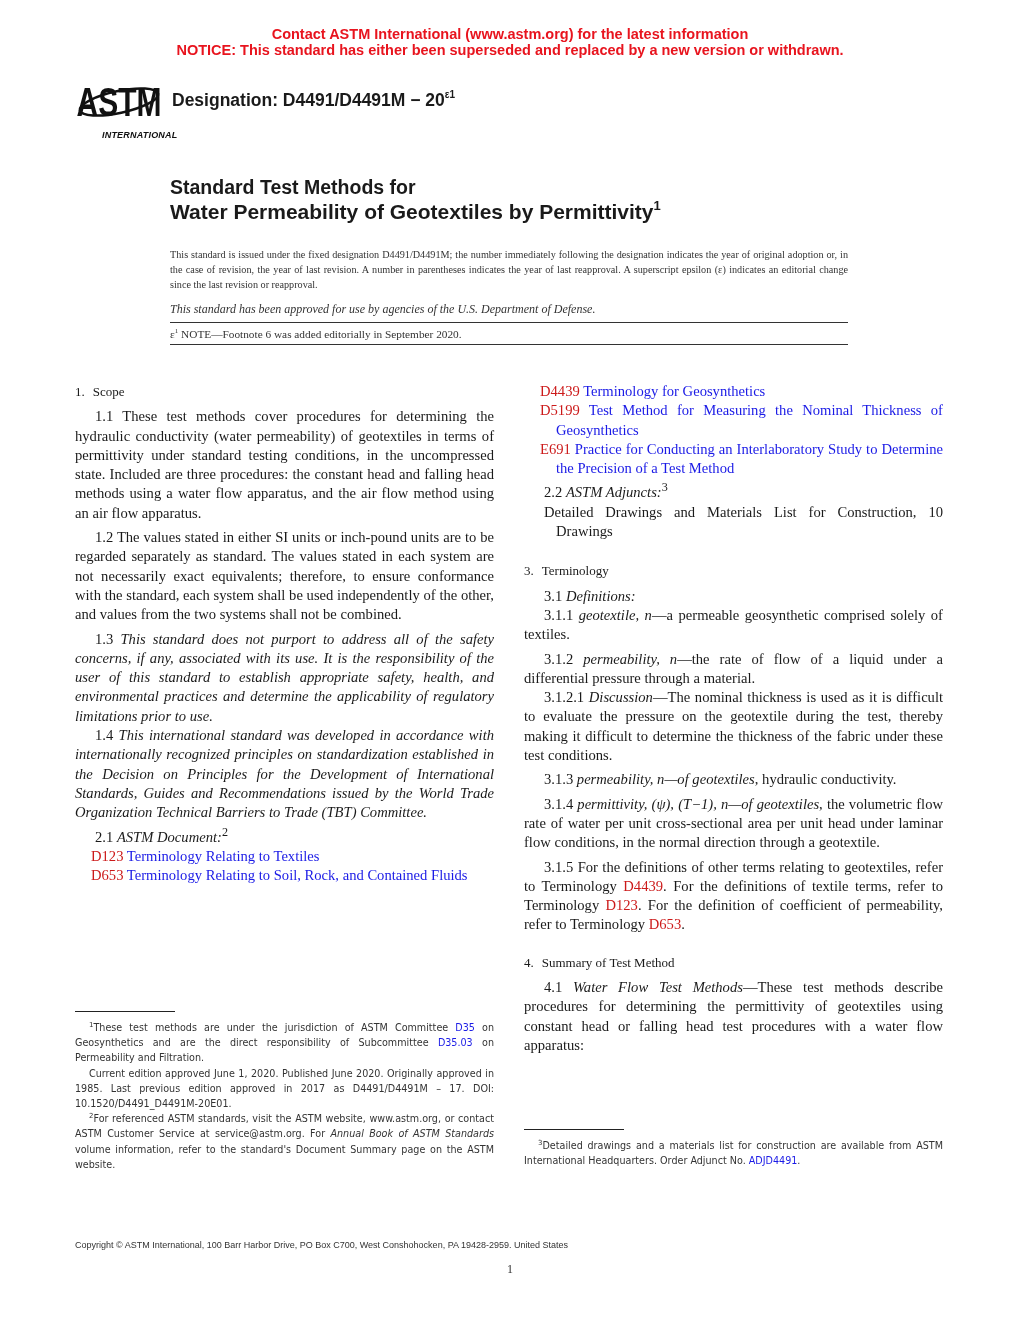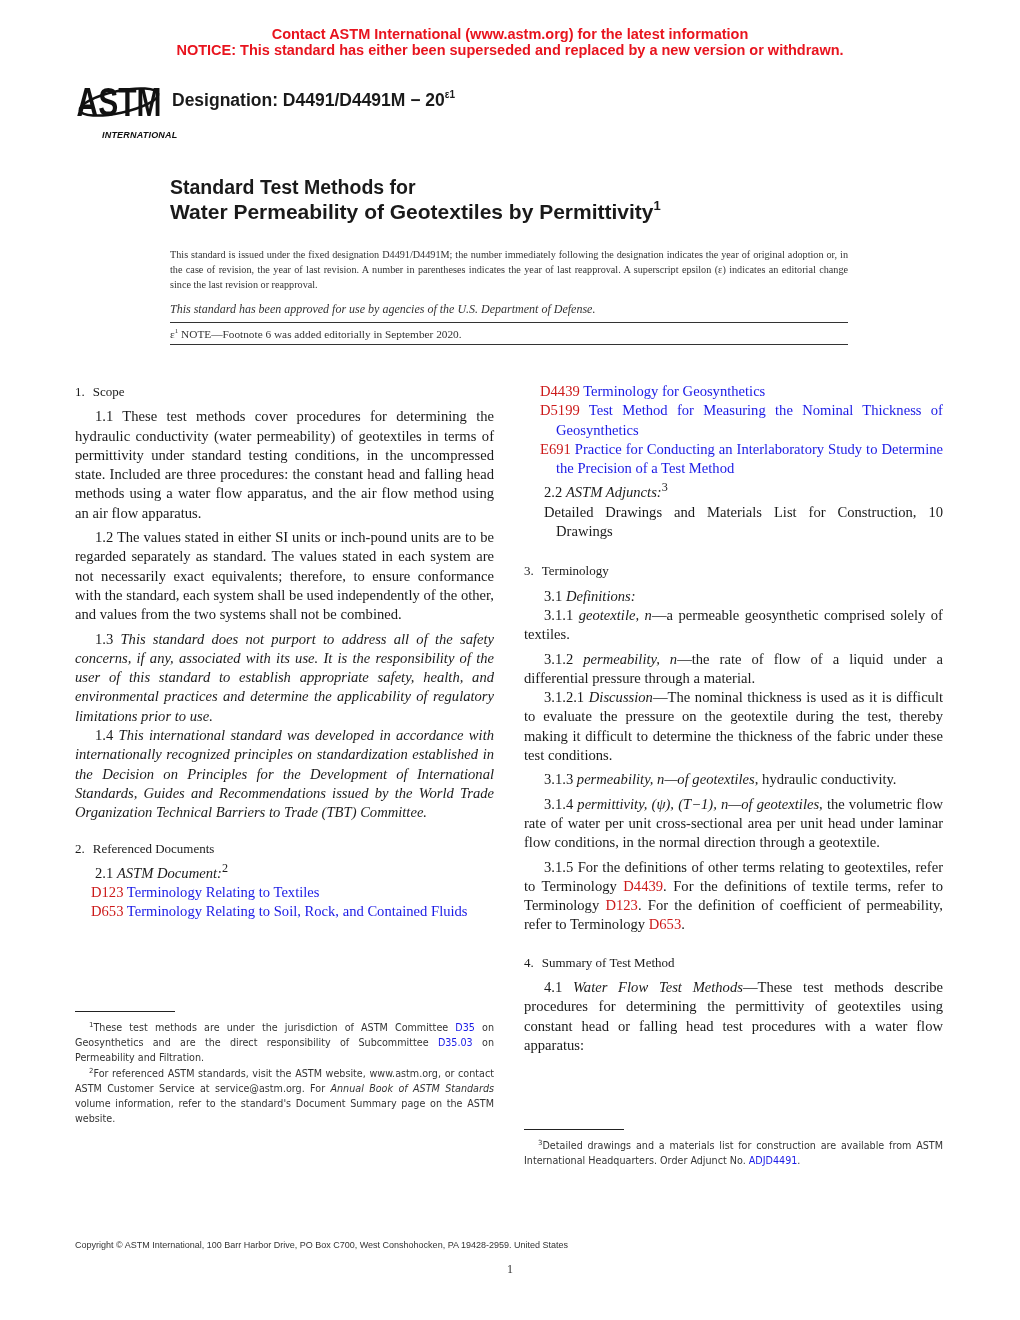--- a/index.html
+++ b/index.html
@@ -72,29 +72,29 @@
   <span>ε</span><sup>1</sup><span> NOTE—Footnote 6 was added editorially in September 2020.</span>
 </div>
 
 <div class="col col-left">
   <div class="h"><span class="num">1.</span><span>Scope</span></div>
   <p class="para">1.1 These test methods cover procedures for determining the hydraulic conductivity (water permeability) of geotextiles in terms of permittivity under standard testing conditions, in the uncompressed state. Included are three procedures: the constant head and falling head methods using a water flow apparatus, and the air flow method using an air flow apparatus.</p>
   <p class="para">1.2 The values stated in either SI units or inch-pound units are to be regarded separately as standard. The values stated in each system are not necessarily exact equivalents; therefore, to ensure conformance with the standard, each system shall be used independently of the other, and values from the two systems shall not be combined.</p>
   <p class="para tight"><span>1.3 </span><span class="i">This standard does not purport to address all of the safety concerns, if any, associated with its use. It is the responsibility of the user of this standard to establish appropriate safety, health, and environmental practices and determine the applicability of regulatory limitations prior to use.</span></p>
   <p class="para"><span>1.4 </span><span class="i">This international standard was developed in accordance with internationally recognized principles on standardization established in the Decision on Principles for the Development of International Standards, Guides and Recommendations issued by the World Trade Organization Technical Barriers to Trade (TBT) Committee.</span></p>
 
-  <div class="h" style="margin-top:16px"><span class="num">2.</span><span>Referenced Documents</span></div>
   <p class="sub"><span>2.1 </span><span class="i">ASTM Document:</span><sup>2</sup></p>
   <p class="ref"><span class="code">D123</span> <span>Terminology Relating to Textiles</span></p>
   <p class="ref"><span class="code">D653</span> <span>Terminology Relating to Soil, Rock, and Contained Fluids</span></p>
 </div>
 
 <div class="footnotes fn-left">
   <div class="fn-rule" style="margin-bottom:8px"></div>
   <p><sup>1</sup><span>These test methods are under the jurisdiction of ASTM Committee </span><span class="fn-link">D35</span><span> on Geosynthetics and are the direct responsibility of Subcommittee </span><span class="fn-link">D35.03</span><span> on Permeability and Filtration.</span></p>
+  <p>Current edition approved June 1, 2020. Published June 2020. Originally approved in 1985. Last previous edition approved in 2017 as D4491/D4491M – 17. DOI: 10.1520/D4491_D4491M-20E01.</p>
   <p><sup>2</sup><span>For referenced ASTM standards, visit the ASTM website, www.astm.org, or contact ASTM Customer Service at service@astm.org. For </span><span class="i">Annual Book of ASTM Standards</span><span> volume information, refer to the standard's Document Summary page on the ASTM website.</span></p>
 </div>
 
 <div class="col col-right">
   <p class="ref"><span class="code">D4439</span> <span>Terminology for Geosynthetics</span></p>
   <p class="ref"><span class="code">D5199</span> <span>Test Method for Measuring the Nominal Thickness of Geosynthetics</span></p>
   <p class="ref" style="margin-bottom:5px"><span class="code">E691</span> <span>Practice for Conducting an Interlaboratory Study to Determine the Precision of a Test Method</span></p>
   <p class="sub"><span>2.2 </span><span class="i">ASTM Adjuncts:</span><sup>3</sup></p>
   <p class="adjunct">Detailed Drawings and Materials List for Construction, 10 Drawings</p>
 

